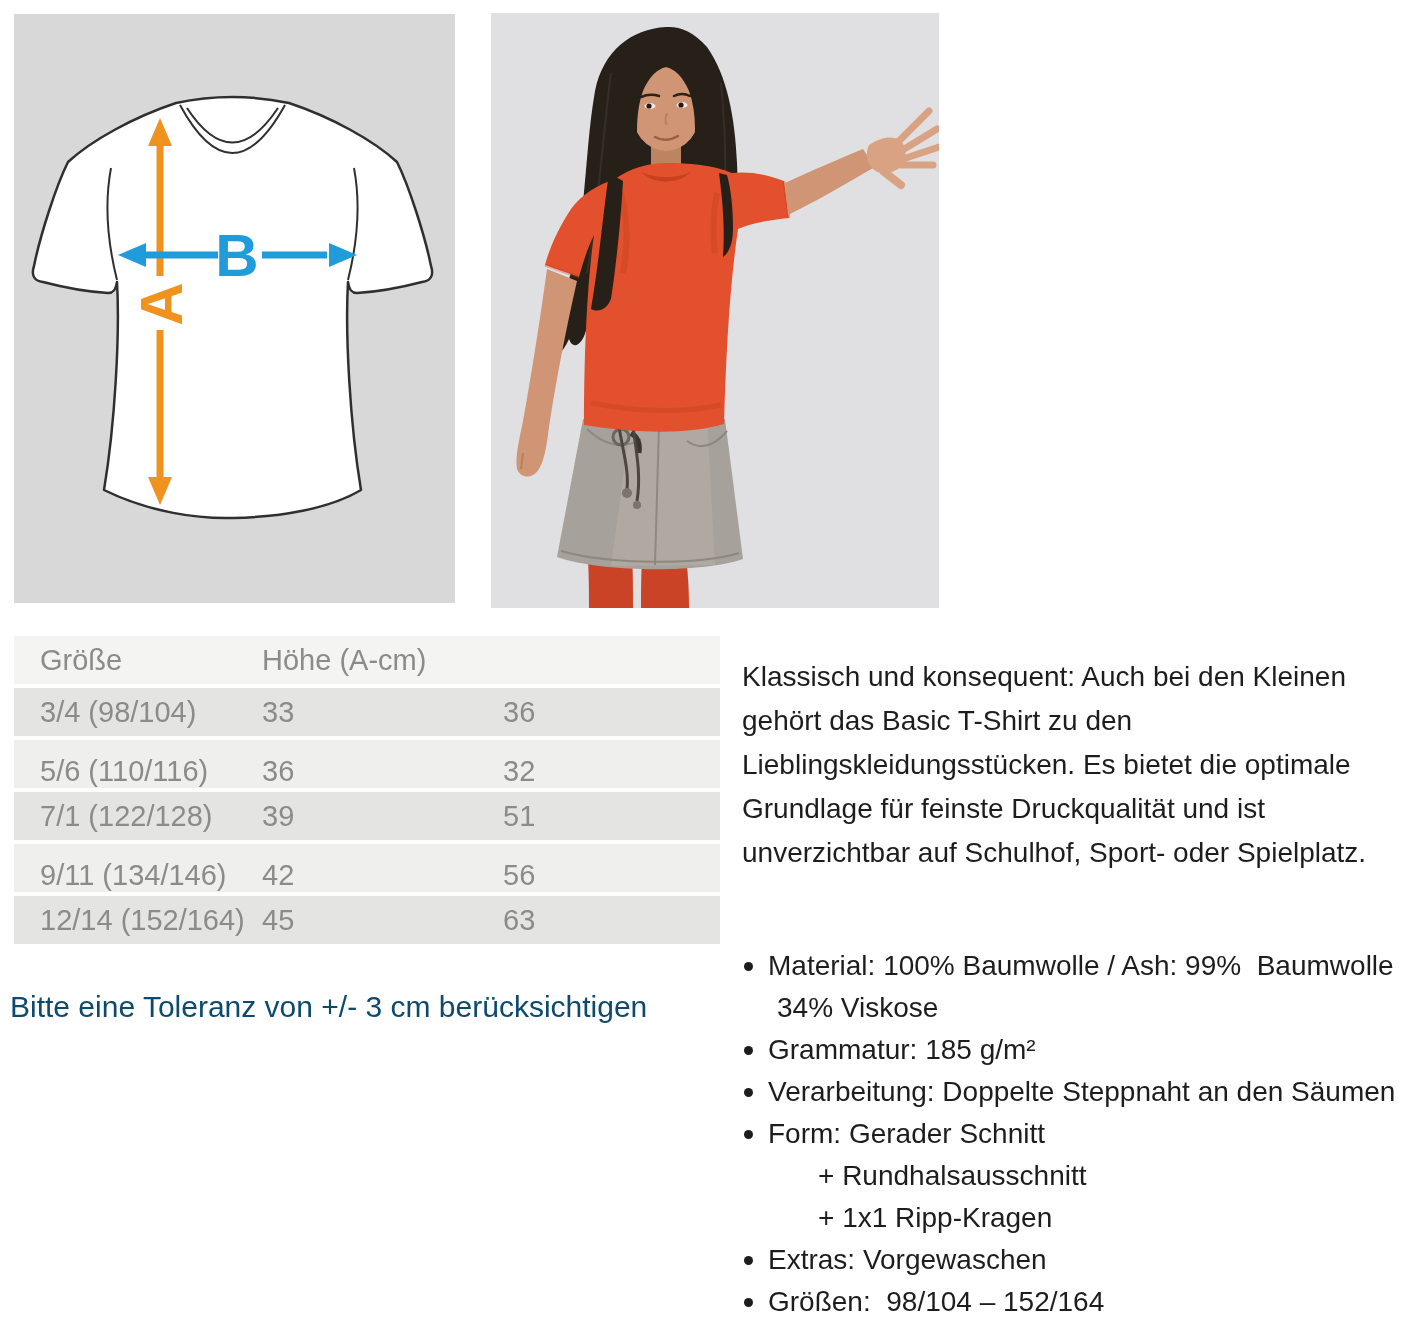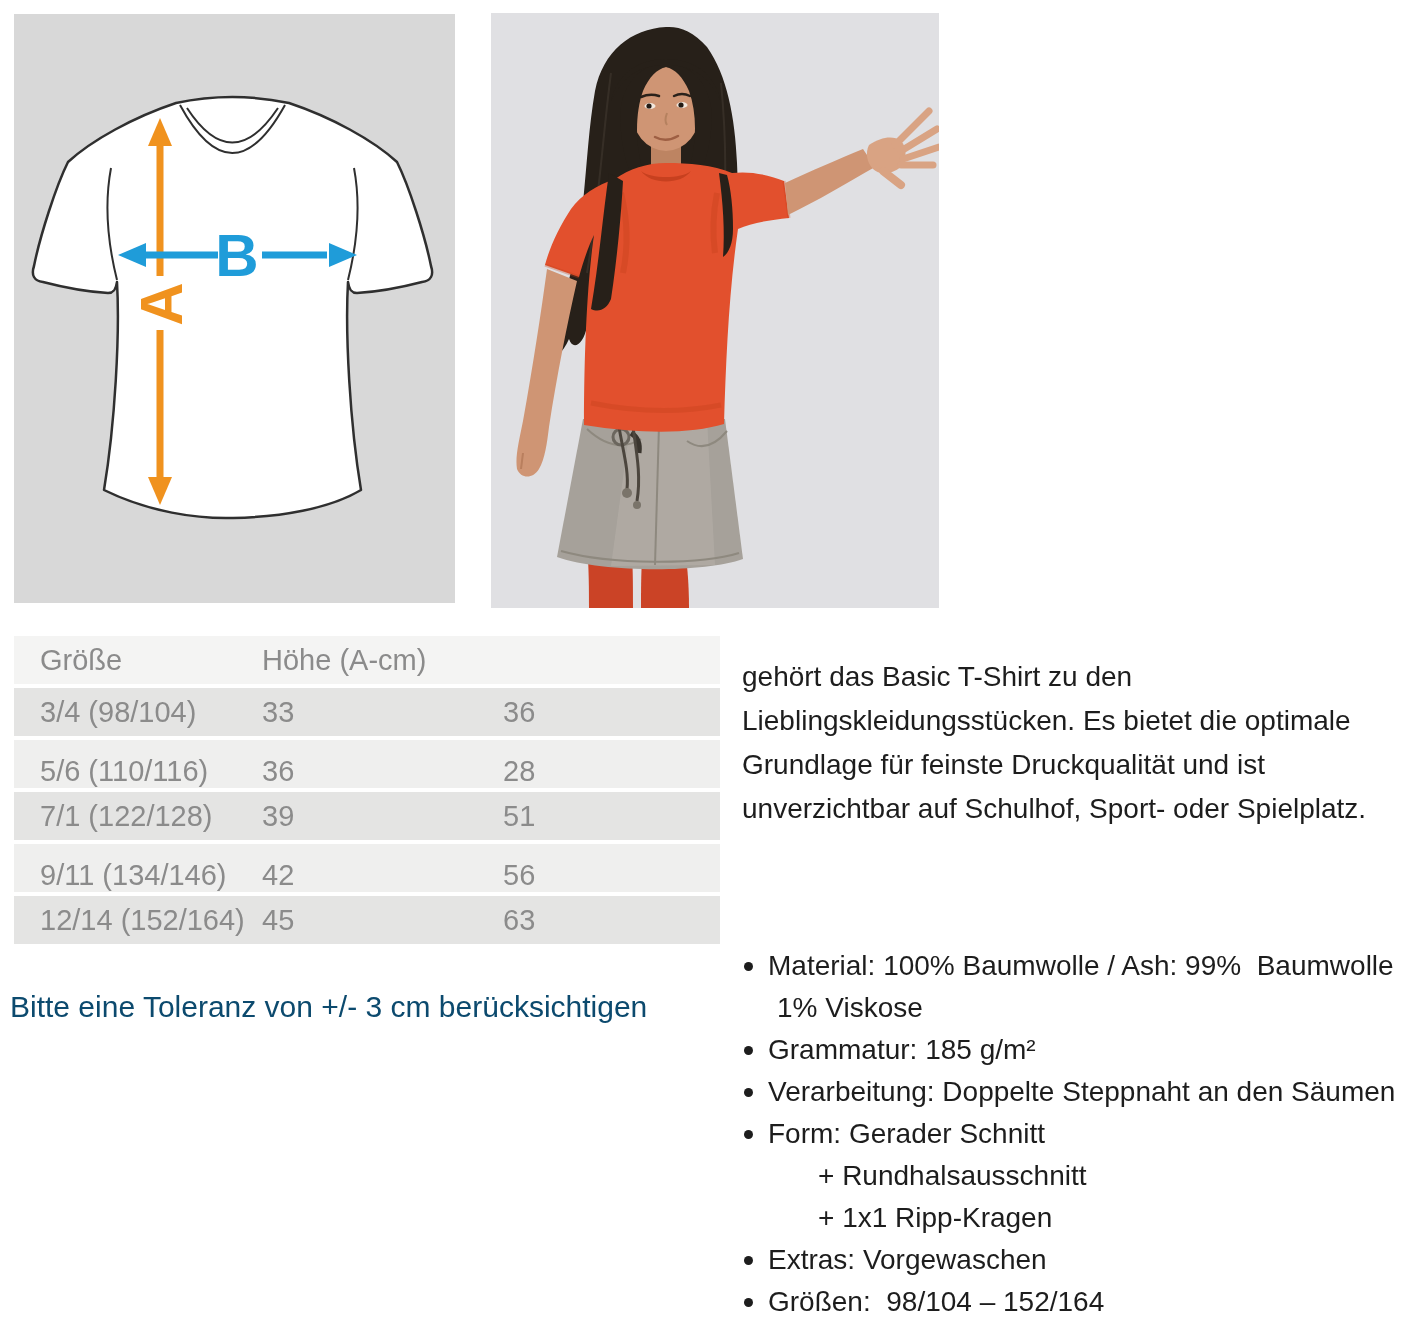--- a/index.html
+++ b/index.html
@@ -186,21 +186,21 @@
     <div class="c3">Höhe (A-cm)</div>
   </div>
   <div class="trow row-odd">
     <div class="c1">3/4 (98/104)</div>
     <div class="c2">33</div>
     <div class="c3">36</div>
   </div>
   <div class="trow row-even">
     <div class="c1">5/6 (110/116)</div>
     <div class="c2">36</div>
-    <div class="c3">28</div>
+    <div class="c3">32</div>
   </div>
   <div class="trow row-odd">
     <div class="c1">7/1 (122/128)</div>
     <div class="c2">39</div>
     <div class="c3">51</div>
   </div>
   <div class="trow row-even">
     <div class="c1">9/11 (134/146)</div>
     <div class="c2">42</div>
     <div class="c3">56</div>
@@ -208,31 +208,32 @@
   <div class="trow row-odd">
     <div class="c1">12/14 (152/164)</div>
     <div class="c2">45</div>
     <div class="c3">63</div>
   </div>
 </div>
 
 <div class="tolerance-note">Bitte eine Toleranz von +/- 3 cm berücksichtigen</div>
 
 <div class="description">
+  <div class="desc-line">Klassisch und konsequent: Auch bei den Kleinen</div>
   <div class="desc-line">gehört das Basic T-Shirt zu den</div>
   <div class="desc-line">Lieblingskleidungsstücken. Es bietet die optimale</div>
   <div class="desc-line">Grundlage für feinste Druckqualität und ist</div>
   <div class="desc-line">unverzichtbar auf Schulhof, Sport- oder Spielplatz.</div>
 </div>
 
 <ul class="features">
   <li class="feature">
     <span class="dot"></span>
     <div>Material: 100% Baumwolle / Ash: 99%&nbsp;&nbsp;Baumwolle</div>
-    <div class="cont">1% Viskose</div>
+    <div class="cont">34% Viskose</div>
   </li>
   <li class="feature">
     <span class="dot"></span>
     <div>Grammatur: 185 g/m²</div>
   </li>
   <li class="feature">
     <span class="dot"></span>
     <div>Verarbeitung: Doppelte Steppnaht an den Säumen</div>
   </li>
   <li class="feature">

